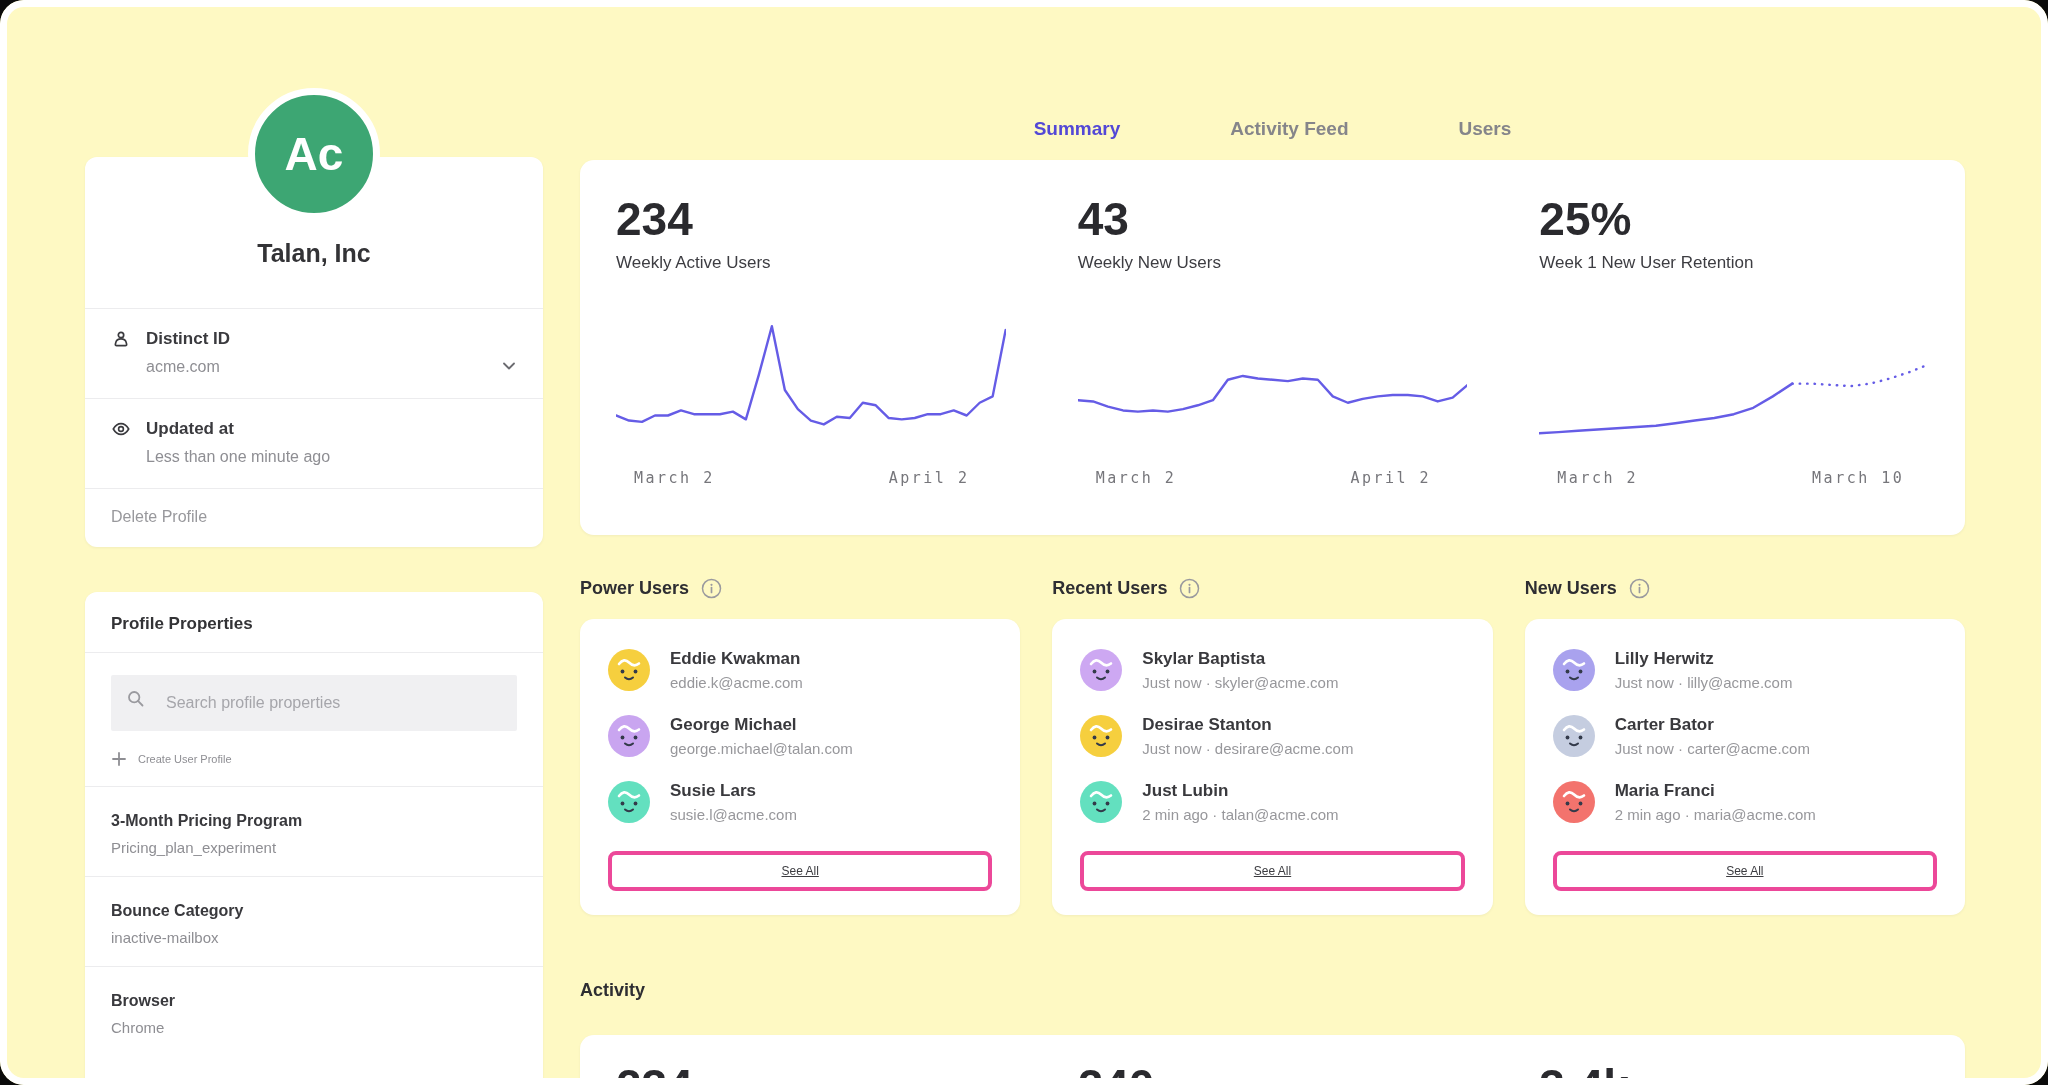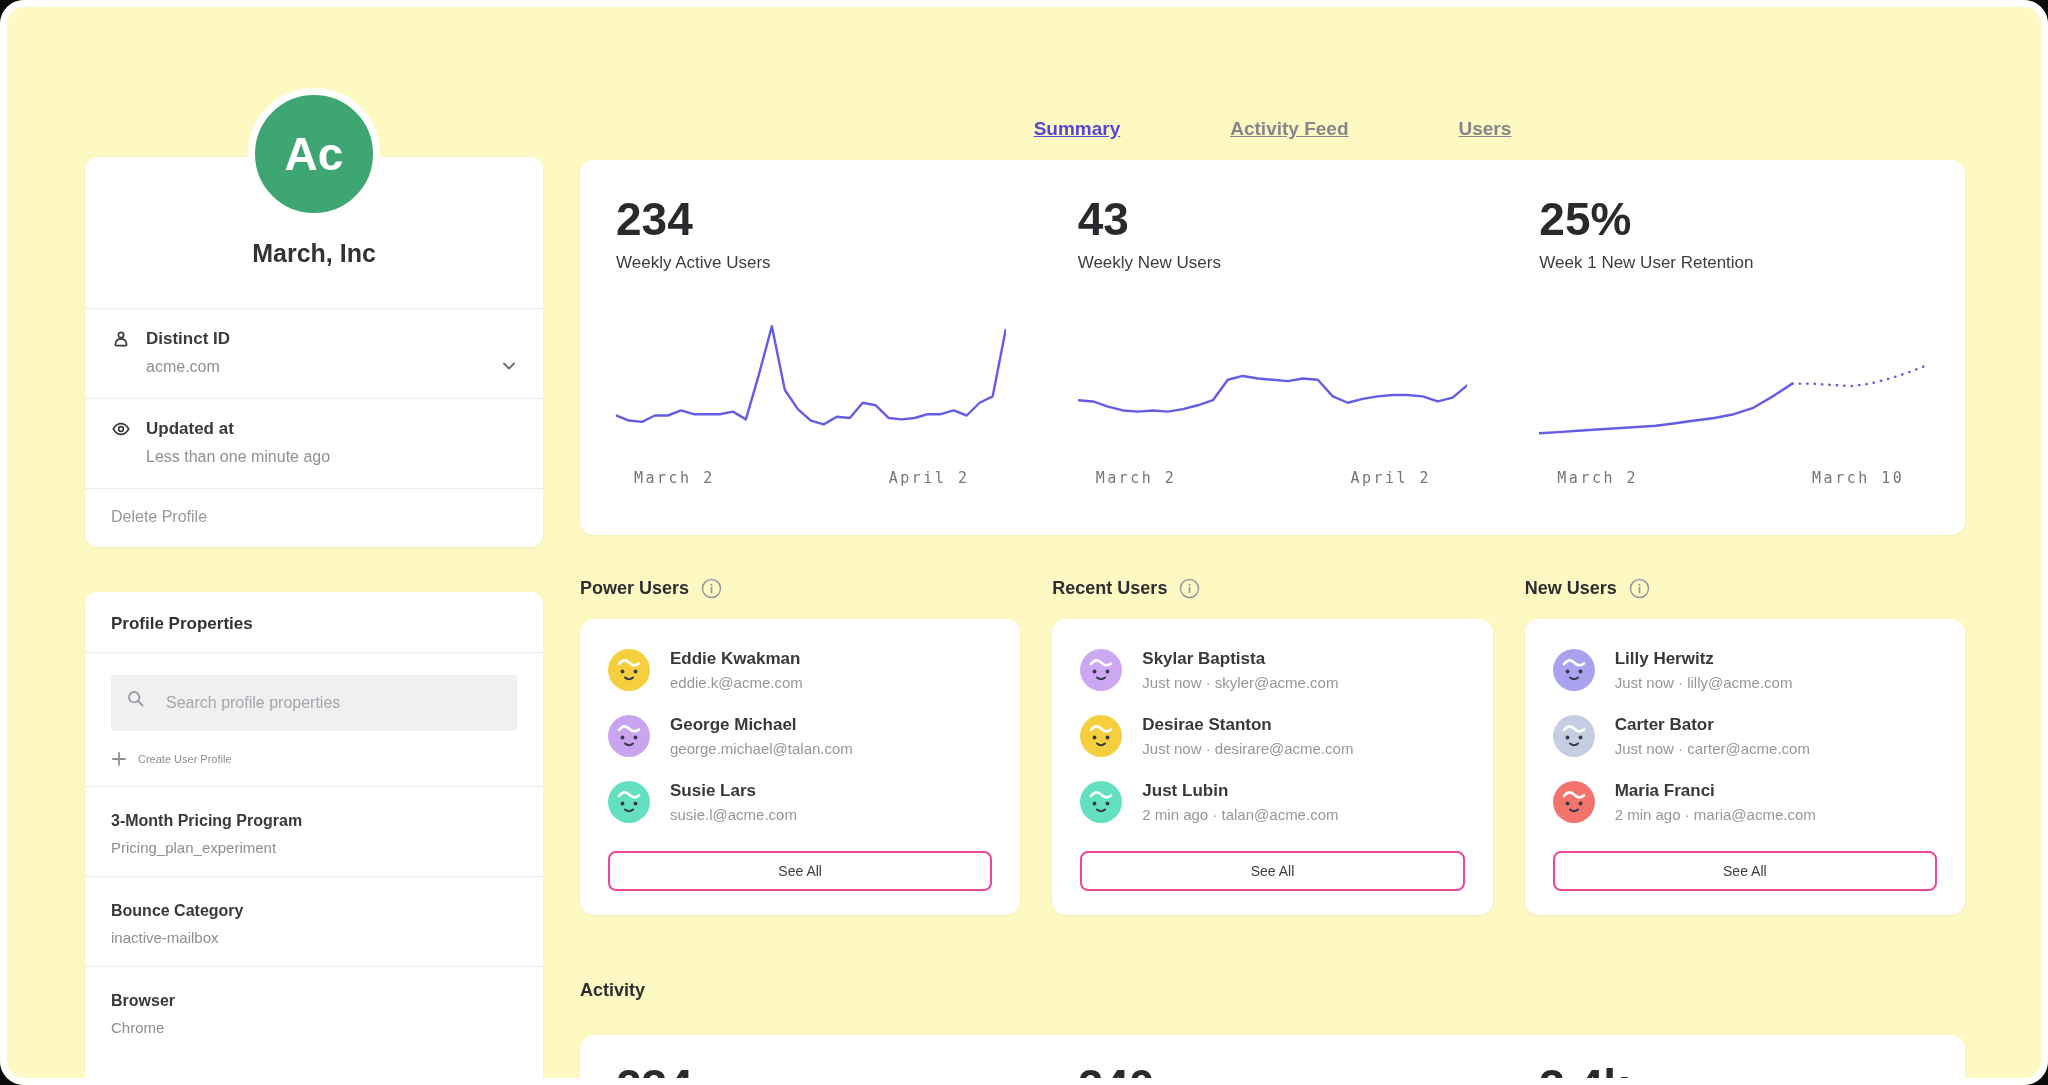--- a/index.html
+++ b/index.html
@@ -61,21 +61,21 @@
   }
   .search-input::placeholder { color: #a6a6ab; }
   .create-row { display: flex; align-items: center; gap: 11px; margin: 20px 26px 19px; color: #8e8e93; font-size: 11px; cursor: pointer; }
   .create-row .p-icon { width: 16px; height: 16px; display: inline-flex; }
   .prop-row { border-top: 1px solid #ececee; padding: 25px 26px 20px; }
   .prop-label { font-size: 16px; font-weight: 700; color: #39393d; }
   .prop-value { font-size: 15px; color: #8e8e93; margin-top: 9px; }
 
   
   .tab-bar { position: absolute; left: 580px; top: 118px; width: 1385px; display: flex; justify-content: center; gap: 110px; }
-  .tab { position: relative; font-size: 19px; font-weight: 700; color: #85858a; padding-bottom: 32px; cursor: pointer; text-decoration: underline; }
+  .tab { position: relative; font-size: 19px; font-weight: 700; color: #85858a; padding-bottom: 32px; cursor: pointer; }
   .tab.active { color: #5348d6; }
   .tab.active::after {
     content: ""; position: absolute; left: 14%; right: 14%; bottom: 0;
     height: 4px; border-radius: 3px; background: #5348d6;
   }
 
   
   .stats-card { position: absolute; left: 580px; top: 160px; width: 1385px; height: 375px; display: grid; grid-template-columns: 1fr 1fr 1fr; }
   .stat-col { padding: 36px 36px 0; position: relative; }
   .metric { font-size: 46px; font-weight: 700; color: #2a2a2e; line-height: 1; }
@@ -91,40 +91,41 @@
   .sec-head { display: flex; align-items: center; gap: 12px; margin-bottom: 20px; }
   .sec-title { font-size: 18px; font-weight: 700; color: #2e2e32; }
   .info-icon { width: 21px; height: 21px; display: inline-flex; }
   .sec-card { border-radius: 14px; padding: 30px 28px 24px; }
   .user-row { display: flex; gap: 20px; margin-bottom: 24px; }
   .avatar { width: 42px; height: 42px; flex: 0 0 42px; }
   .u-name { font-size: 17px; font-weight: 700; color: #39393d; }
   .u-sub { font-size: 15px; color: #97979b; margin-top: 5px; }
   .see-all {
     width: 100%; height: 40px; margin-top: 4px;
-    background: #fff; border: 2px solid #ec4899; border-radius: 8px;
-    font-family: "Liberation Sans", sans-serif; font-size: 14px; font-weight: 500; color: #3c3c40;
+    background: #fff; border: 4px solid #ec4899; border-radius: 8px;
+    font-family: "Liberation Sans", sans-serif; font-size: 12px; font-weight: 500; color: #3c3c40;
     cursor: pointer;
+    text-decoration: underline;
   }
 
   
   .activity { position: absolute; left: 580px; top: 980px; width: 1385px; }
   .activity-title { font-size: 18px; font-weight: 700; color: #2e2e32; }
   .activity-card { margin-top: 34px; height: 220px; display: grid; grid-template-columns: 1fr 1fr 1fr; }
   .activity-col { padding: 28px 36px 0; }
 </style>
 </head>
 <body>
 
 <div class="frame">
 
   <div class="profile-card card">
     <div class="big-avatar" id="big-avatar" style="background: rgb(61, 166, 115);">Ac</div>
     <div class="company-block">
-      <div class="company-name">March, Inc</div>
+      <div class="company-name">Talan, Inc</div>
     </div>
     <div id="fields">
         <div class="field-row">
     <div class="f-head">
       <span class="f-icon">
               <svg viewBox="0 0 20 20">
                 <circle cx="10" cy="6" r="2.7" fill="none" stroke="#3a3a3e" stroke-width="1.7"></circle>
                 <path d="M5.6 16.6 c-.9 0 -1.4 -.7 -1.2 -1.5 l .5 -2 c .5 -2 2.4 -3.2 5.1 -3.2 s 4.6 1.2 5.1 3.2 l .5 2 c .2 .8 -.3 1.5 -1.2 1.5 z" fill="none" stroke="#3a3a3e" stroke-width="1.7" stroke-linejoin="round"></path>
               </svg>
             </span>

